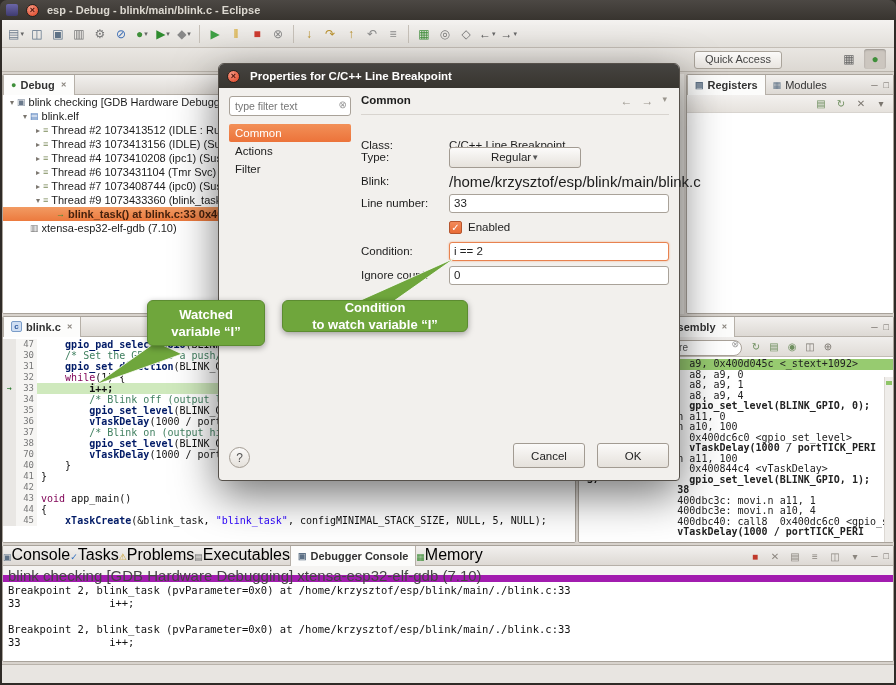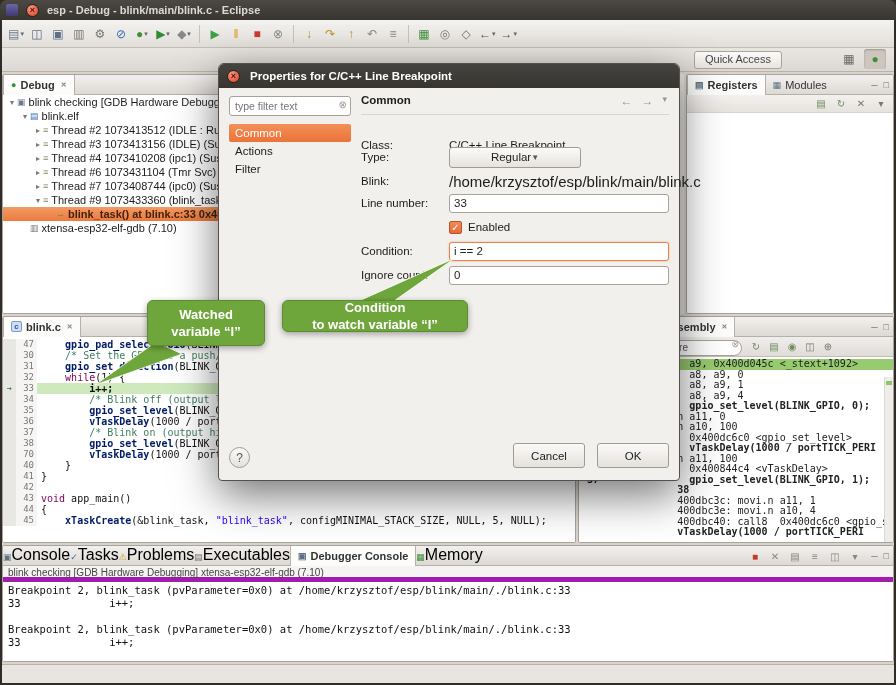--- a/index.html
+++ b/index.html
@@ -86,21 +86,21 @@
   .dline{font-family:"DejaVu Sans Mono",monospace;font-size:10px;line-height:10.5px;white-space:pre;color:#222}
   .dline.cur{background:#97cb70}
   .dline.src{font-weight:bold}
   .dscroll{position:absolute;right:0;top:40px;bottom:0;width:9px;background:#efedea;border-left:1px solid #dcd8d3}
   .dscroll .mark{position:absolute;left:1px;right:1px;top:4px;height:4px;background:#8fc568}
 
   
   #console-panel{left:2px;top:545px;width:892px;height:117px}
   .cticn{font-size:9px}
   #console-icons{position:absolute;right:30px;top:0;height:20px;display:flex;align-items:center;gap:4px}
-  #console-header{height:16px;font-size:10px;color:#444;background:#f5f4f2;border-bottom:5px solid #a21caf;
+  #console-header{height:16px;font-size:15px;color:#444;background:#f5f4f2;border-bottom:7px solid #a21caf;
     padding:1px 0 0 5px}
   #console-lines{padding:2px 5px;font-family:"DejaVu Sans Mono",monospace;font-size:10.5px;line-height:13px;
     white-space:pre;color:#111}
 
   
   #statusbar{position:absolute;left:2px;top:664px;width:892px;height:19px;background:#e8e5e1;border-top:1px solid #b9b3ab}
 
   
   #dialog{position:absolute;left:218px;top:63px;width:462px;height:418px;z-index:50;
     background:#f2f0ed;border:1px solid #55504a;border-radius:6px 6px 4px 4px;

